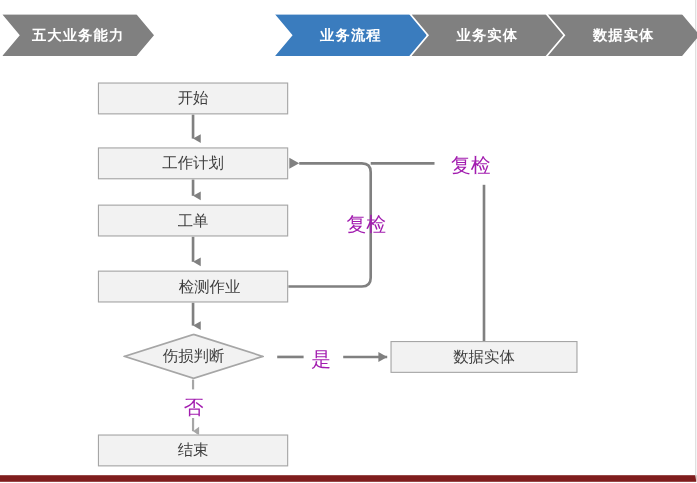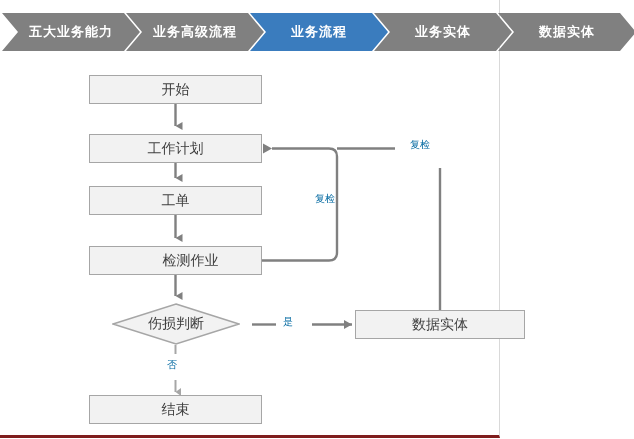--- a/index.html
+++ b/index.html
@@ -1,22 +1,22 @@
 <!DOCTYPE html>
 <html><head>
 <meta charset="utf-8">
 <style>
   html,body{margin:0;padding:0;background:#ffffff;}
   body{
     font-family:"Liberation Sans","DejaVu Sans",sans-serif;
     width:634px;height:439px;position:relative;overflow:hidden;
   }
   #frame{
-    position:absolute;left:0;top:0;width:500px;height:438px;
-    border-right:1px solid #d9d9d9;border-bottom:3px solid #7f1d1d;
+    position:absolute;left:0;top:0;width:633px;height:438px;
+    border-right:1px solid #d9d9d9;border-bottom:6px solid #7f1d1d;
     box-sizing:border-box;background:#fff;
   }
   
   #chevron-bar{
     position:absolute;left:0;top:13px;width:634px;height:38px;
   }
   .chev{
     position:absolute;top:0;height:38px;
     display:flex;align-items:center;justify-content:center;
     color:#ffffff;font-size:13px;font-weight:bold;letter-spacing:1px;
@@ -34,35 +34,32 @@
   .diamond{
     position:absolute;box-sizing:border-box;
     display:flex;align-items:center;justify-content:center;
     font-size:14px;color:#3f3f3f;
   }
   .diamond .dshape{
     position:absolute;left:0;top:0;width:100%;height:100%;
   }
   .diamond .dlabel{position:relative;z-index:2;white-space:nowrap;}
   .edge-label{
-    position:absolute;font-size:10px;color:#0369a1;white-space:nowrap;
+    position:absolute;font-size:18px;color:#a21caf;white-space:nowrap;
   }
   #connectors{position:absolute;left:0;top:0;width:634px;height:439px;}
 </style>
 </head>
 <body>
 
 <div id="frame">
 
   <div id="chevron-bar">
     <div class="chev" style="left: 2px; width: 138px; background: rgb(128, 128, 128); z-index: 10; color: rgb(255, 255, 255);">
       <span>五大业务能力</span>
-    </div>
-    <div class="chev" style="left: 126px; width: 138px; background: rgb(128, 128, 128); z-index: 9; color: rgb(255, 255, 255);">
-      <span>业务高级流程</span>
     </div>
     <div class="chev" style="left: 250px; width: 138px; background: rgb(58, 124, 190); z-index: 8; color: rgb(255, 255, 255);">
       <span>业务流程</span>
     </div>
     <div class="chev" style="left: 374px; width: 138px; background: rgb(128, 128, 128); z-index: 7; color: rgb(255, 255, 255);">
       <span>业务实体</span>
     </div>
     <div class="chev" style="left: 498px; width: 138px; background: rgb(128, 128, 128); z-index: 6; color: rgb(255, 255, 255);">
       <span>数据实体</span>
     </div>

